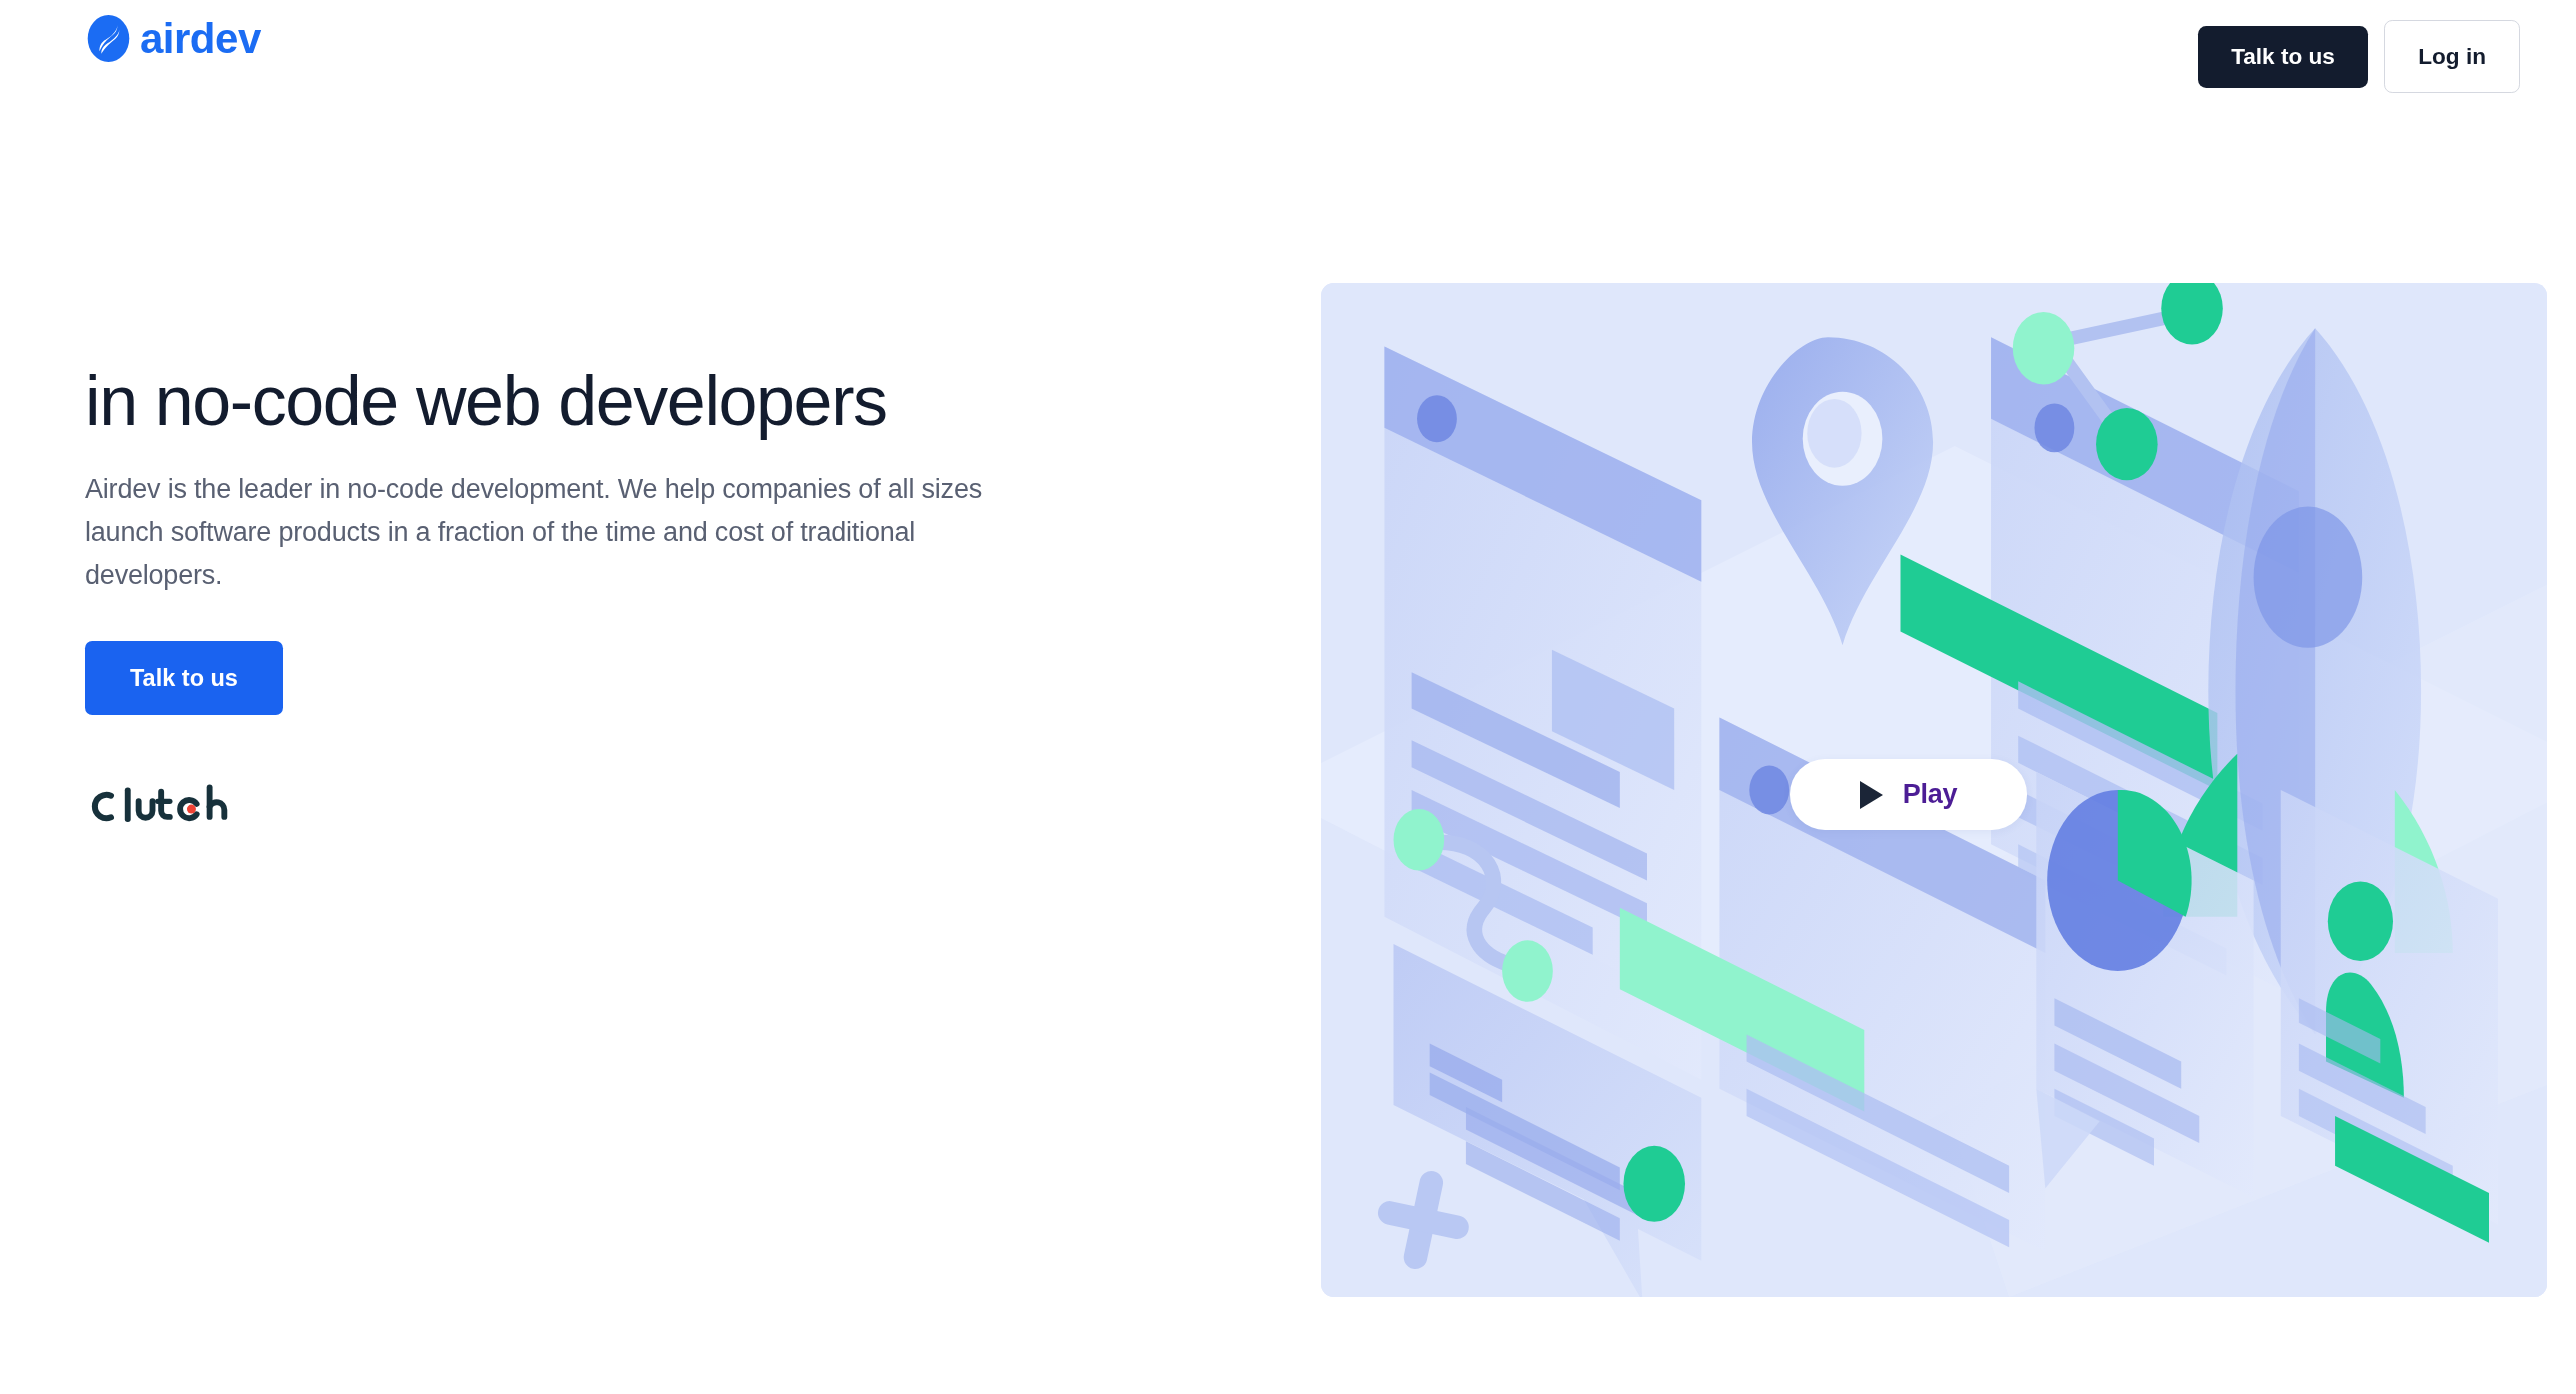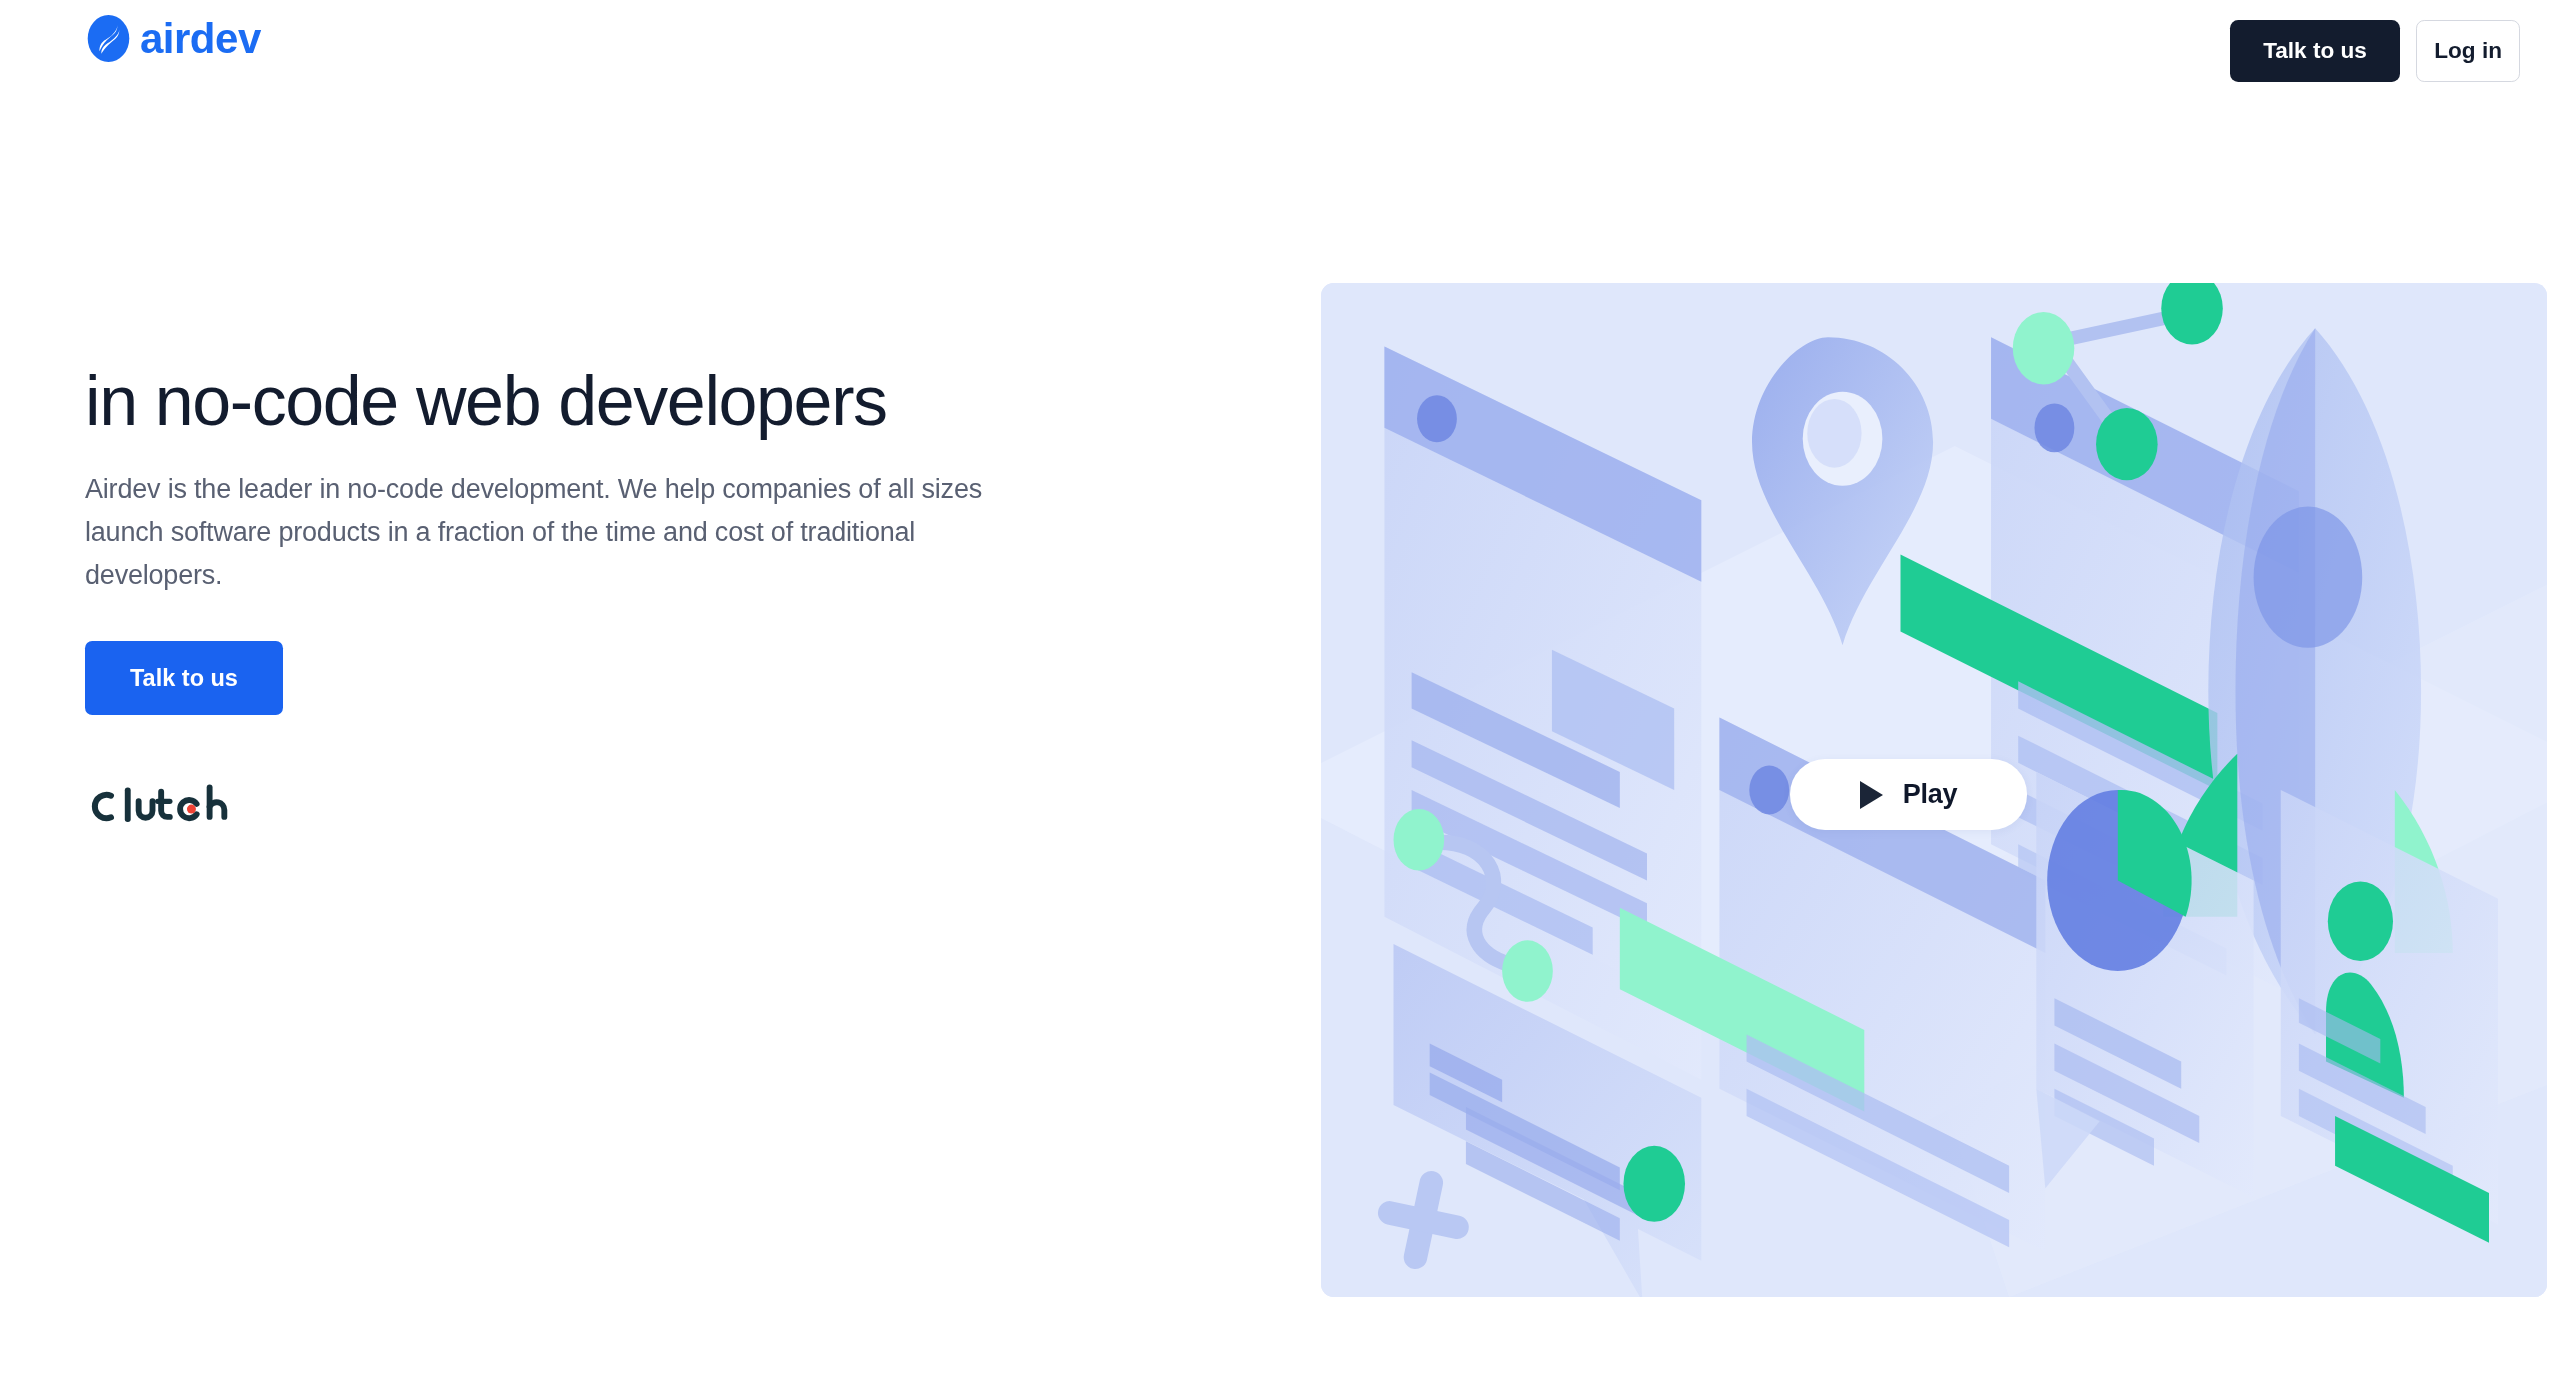--- a/index.html
+++ b/index.html
@@ -44,21 +44,21 @@
   .btn-dark {
     background:#131c2e; color:#ffffff;
     font-size:22.6px; font-weight:700;
     padding:0 33px; height:62px; line-height:62px;
     border:none; border-radius:8.2px; cursor:pointer;
     white-space:nowrap;
   }
   .btn-outline {
     background:#ffffff; color:#131c2e;
     font-size:22.6px; font-weight:700;
-    padding:0 17px; height:62px; line-height:60px;
+    padding:0 33px; height:73px; line-height:60px;
     border:1.4px solid #d5d8e0; border-radius:8.2px; cursor:pointer;
     white-space:nowrap;
   }
 
   
   .hero-left { position:absolute; left:85px; top:362px; width:1014px; }
   .headline {
     color:#131c2e;
     font-size:70px; line-height:1.12;
     letter-spacing:-1.4px;
@@ -107,21 +107,21 @@
   .play-btn {
     position:absolute; left:1790px; top:759px;
     width:237px; height:71px;
     background:#ffffff; border:none; border-radius:35px;
     display:flex; align-items:center; justify-content:center; gap:20px;
     cursor:pointer;
     box-shadow:0 1.8px 9px rgba(60,80,160,0.07);
   }
   .play-tri { width:0;height:0;border-left:23.5px solid #1b2537;
     border-top:14.5px solid transparent;border-bottom:14.5px solid transparent; }
-  .play-label { font-size:27px; font-weight:700; color:#0f172a; letter-spacing:-0.3px; }
+  .play-label { font-size:27px; font-weight:700; color:#4c1d95; letter-spacing:-0.3px; }
 </style>
 </head>
 <body>
 
 <div class="header">
 
   <a class="brand">
     <svg class="brand-mark" viewBox="0 0 52 52">
       <ellipse cx="26" cy="26" rx="23" ry="26" fill="#1b6cf3"></ellipse>
       <path d="M16 40 C16 28 24 28 30 22 C34 18 36 14 36 11 C36 20 30 22 24 28 C20 32 18 36 16 40 Z" fill="#ffffff"></path>

